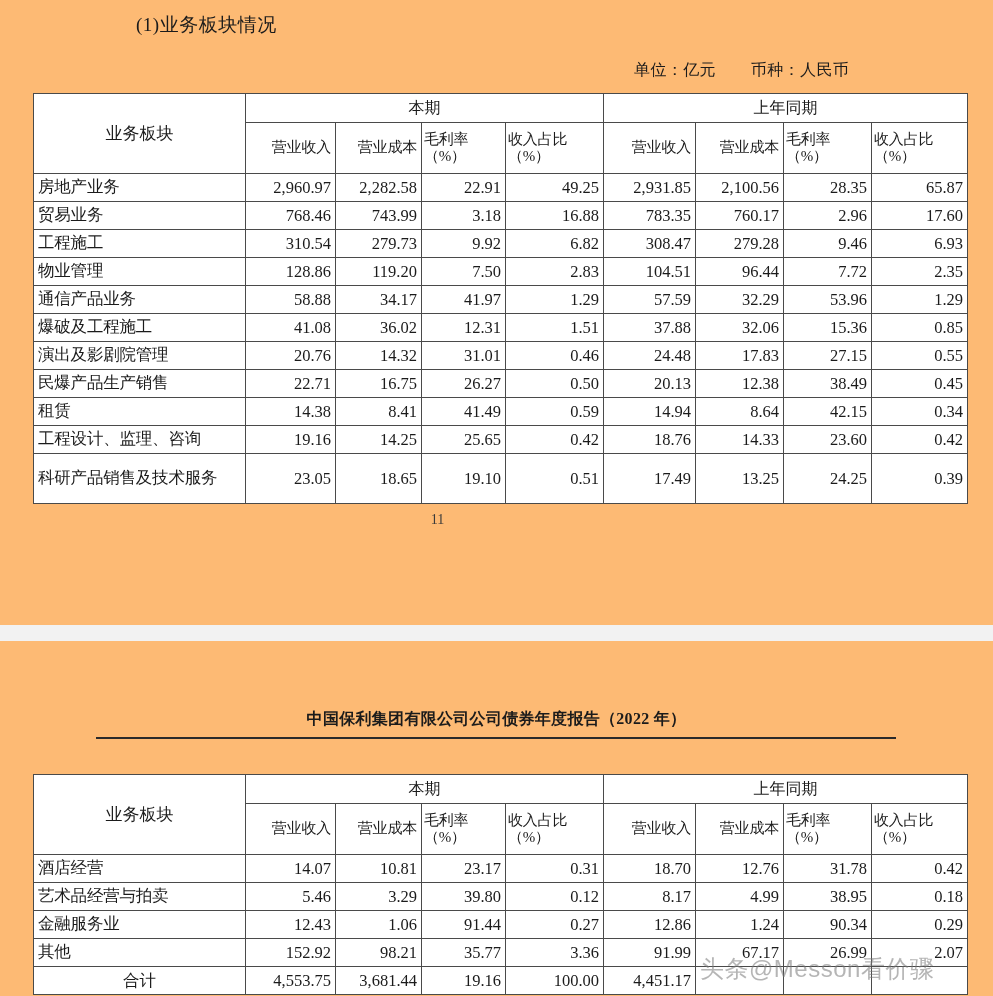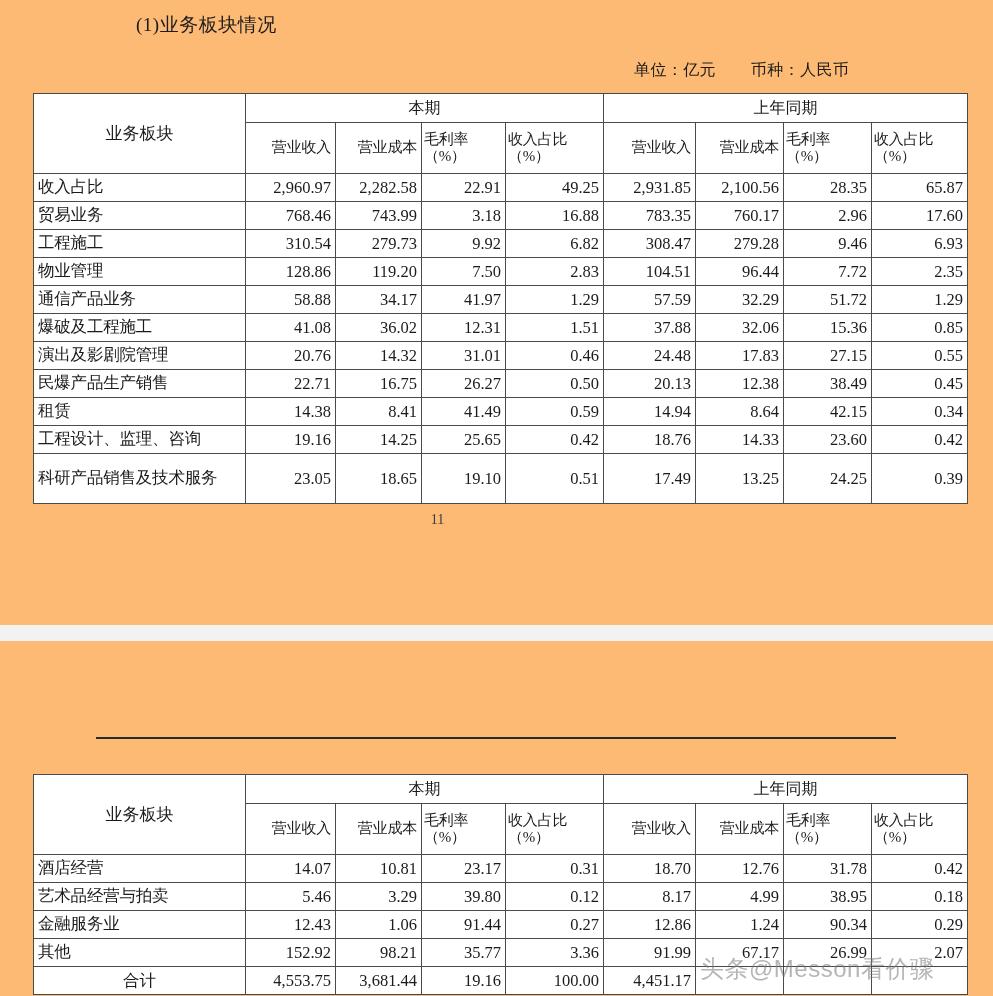--- a/index.html
+++ b/index.html
@@ -185,21 +185,21 @@
         <td class="h-seg lft">毛利率（%）</td>
         <td class="h-seg lft">收入占比（%）</td>
         <td class="h-seg">营业收入</td>
         <td class="h-seg">营业成本</td>
         <td class="h-seg lft">毛利率（%）</td>
         <td class="h-seg lft">收入占比（%）</td>
       </tr>
     </thead>
     <tbody id="body-one">
         <tr>
-          <td class="cell-name">收入占比</td>
+          <td class="cell-name">房地产业务</td>
           <td class="cell-num">2,960.97</td>
           <td class="cell-num">2,282.58</td>
           <td class="cell-num">22.91</td>
           <td class="cell-num">49.25</td>
           <td class="cell-num">2,931.85</td>
           <td class="cell-num">2,100.56</td>
           <td class="cell-num">28.35</td>
           <td class="cell-num">65.87</td>
         </tr>
         <tr>
@@ -236,21 +236,21 @@
           <td class="cell-num">2.35</td>
         </tr>
         <tr>
           <td class="cell-name">通信产品业务</td>
           <td class="cell-num">58.88</td>
           <td class="cell-num">34.17</td>
           <td class="cell-num">41.97</td>
           <td class="cell-num">1.29</td>
           <td class="cell-num">57.59</td>
           <td class="cell-num">32.29</td>
-          <td class="cell-num">51.72</td>
+          <td class="cell-num">53.96</td>
           <td class="cell-num">1.29</td>
         </tr>
         <tr>
           <td class="cell-name">爆破及工程施工</td>
           <td class="cell-num">41.08</td>
           <td class="cell-num">36.02</td>
           <td class="cell-num">12.31</td>
           <td class="cell-num">1.51</td>
           <td class="cell-num">37.88</td>
           <td class="cell-num">32.06</td>
@@ -315,20 +315,21 @@
       </tbody>
   </table>
 
   <div class="page-number">11</div>
 </div>
 
 <div class="gap-band"></div>
 
 <div class="page" id="page-two">
 
+  <div class="doc-header">中国保利集团有限公司公司债券年度报告（2022 年）</div>
   <div class="doc-header-rule"></div>
 
   <table class="fin" id="table-two">
     <colgroup>
       <col style="width:212px">
       <col style="width:90px">
       <col style="width:86px">
       <col style="width:84px">
       <col style="width:98px">
       <col style="width:92px">

